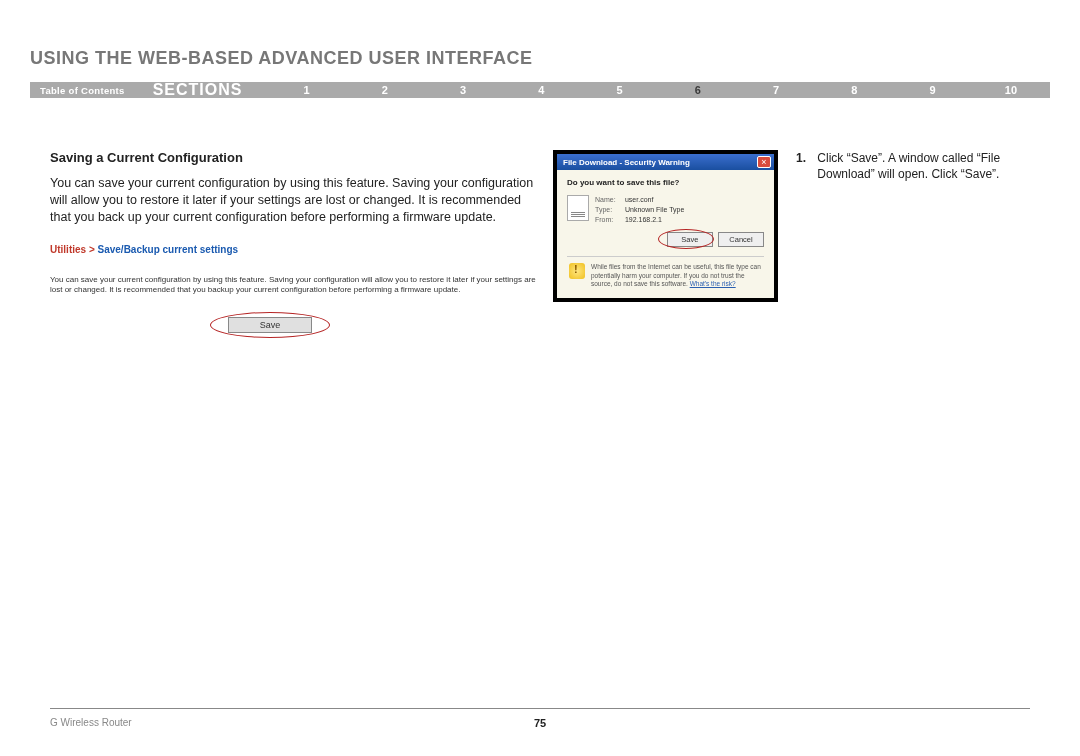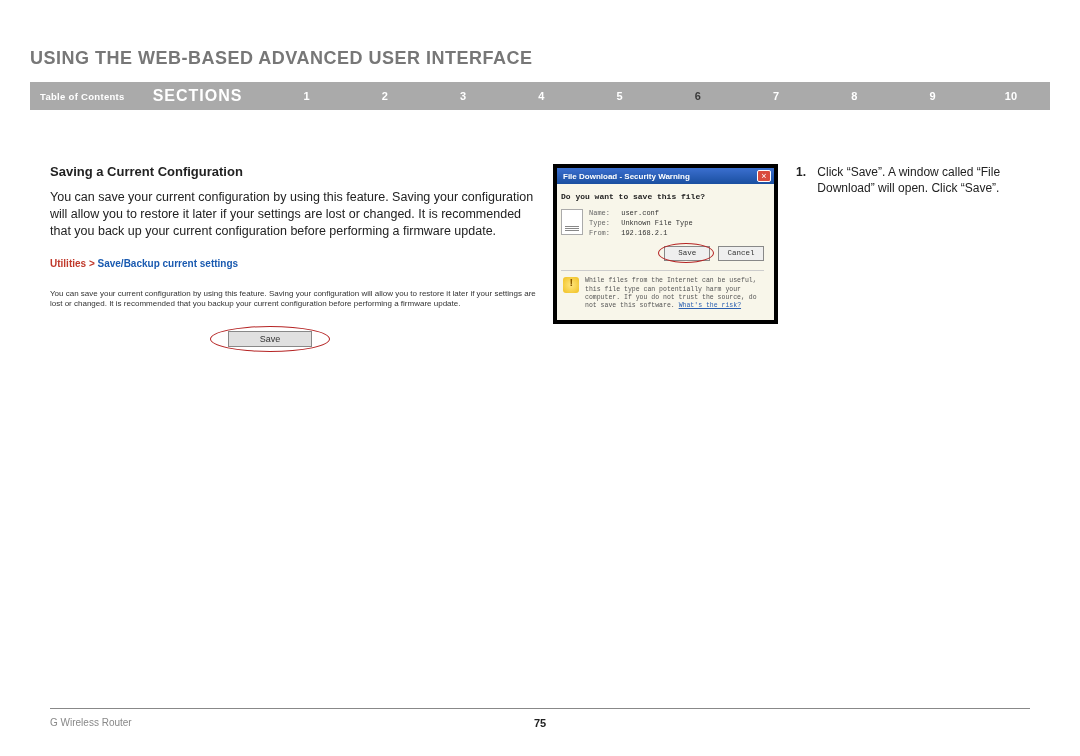--- a/index.html
+++ b/index.html
@@ -18,21 +18,21 @@
     font-size: 18px;
     font-weight: bold;
     color: #777;
     letter-spacing: 0.5px;
   }
   .nav-bar {
     position: absolute;
     top: 82px;
     left: 30px;
     right: 30px;
-    height: 28px;
+    height: 16px;
     background: #aaa;
     display: flex;
     align-items: center;
     font-size: 10.5px;
   }
   .nav-toc {
     color: #fff;
     font-weight: bold;
     padding: 0 10px;
     font-size: 9.5px;
@@ -49,21 +49,21 @@
     flex: 1;
     text-align: center;
     color: #fff;
     font-weight: bold;
     font-size: 11px;
     cursor: pointer;
   }
   .nav-num.active { color: #3a3a3a; }
   .content {
     position: absolute;
-    top: 164px;
+    top: 150px;
     left: 50px;
     right: 50px;
     display: flex;
     gap: 13px;
   }
   .col-left { width: 490px; }
   .subtitle {
     font-size: 13px;
     font-weight: bold;
     color: #222;
@@ -136,21 +136,21 @@
   .dialog-close {
     width: 14px; height: 12px;
     background: #d94b3d;
     color: #fff;
     font-size: 9px;
     text-align: center;
     line-height: 11px;
     border: 1px solid #fff;
     border-radius: 2px;
   }
-  .dialog-body { padding: 8px 10px 6px 4px; font-family: Liberation Mono, monospace; }
+  .dialog-body { padding: 8px 10px 6px 10px; }
   .dialog-body .prompt { font-weight: bold; font-size: 8px; margin-bottom: 8px; color:#222;}
   .dialog-file { display: flex; gap: 6px; margin-bottom: 8px; }
   .file-icon {
     width: 22px; height: 26px;
     border: 1px solid #aaa;
     background: #fff;
     position: relative;
   }
   .file-icon::after {
     content:""; position:absolute; left:3px; right:3px; top:16px; height:5px;

